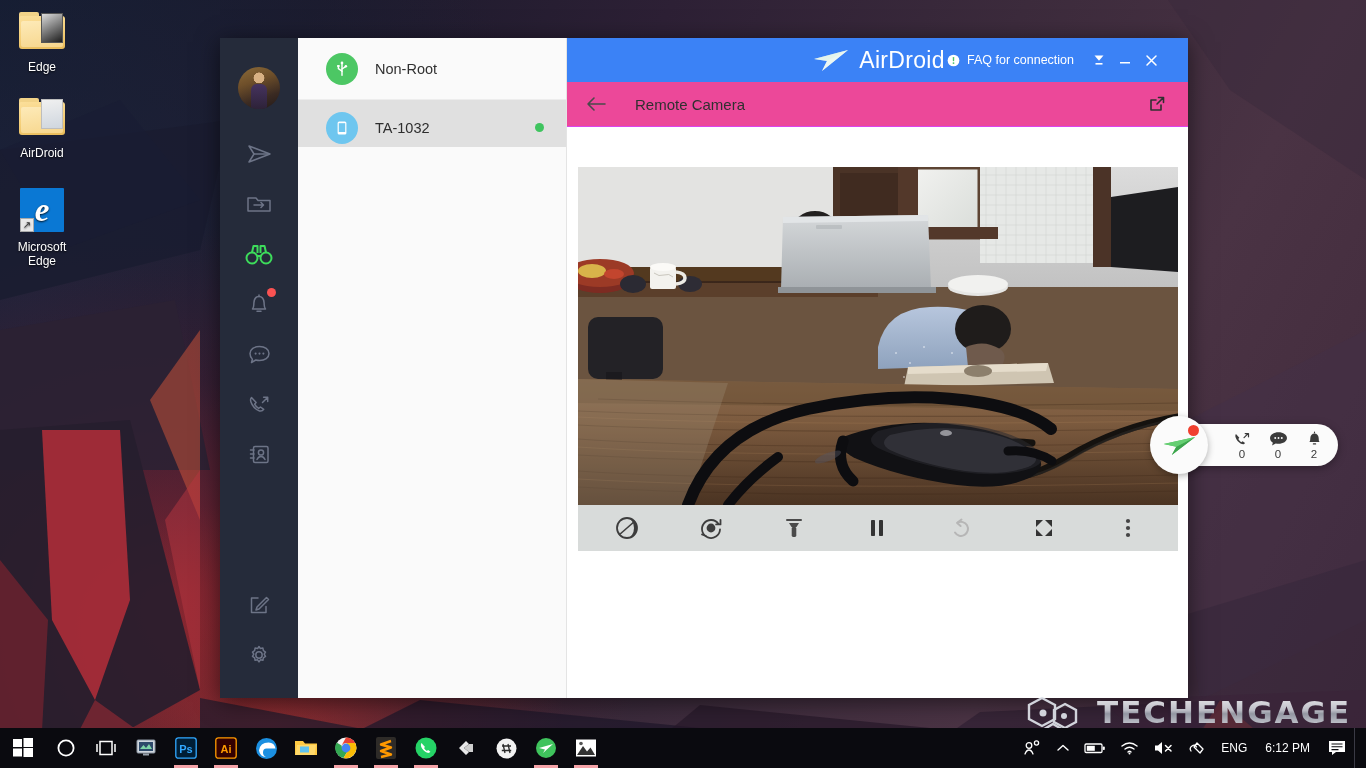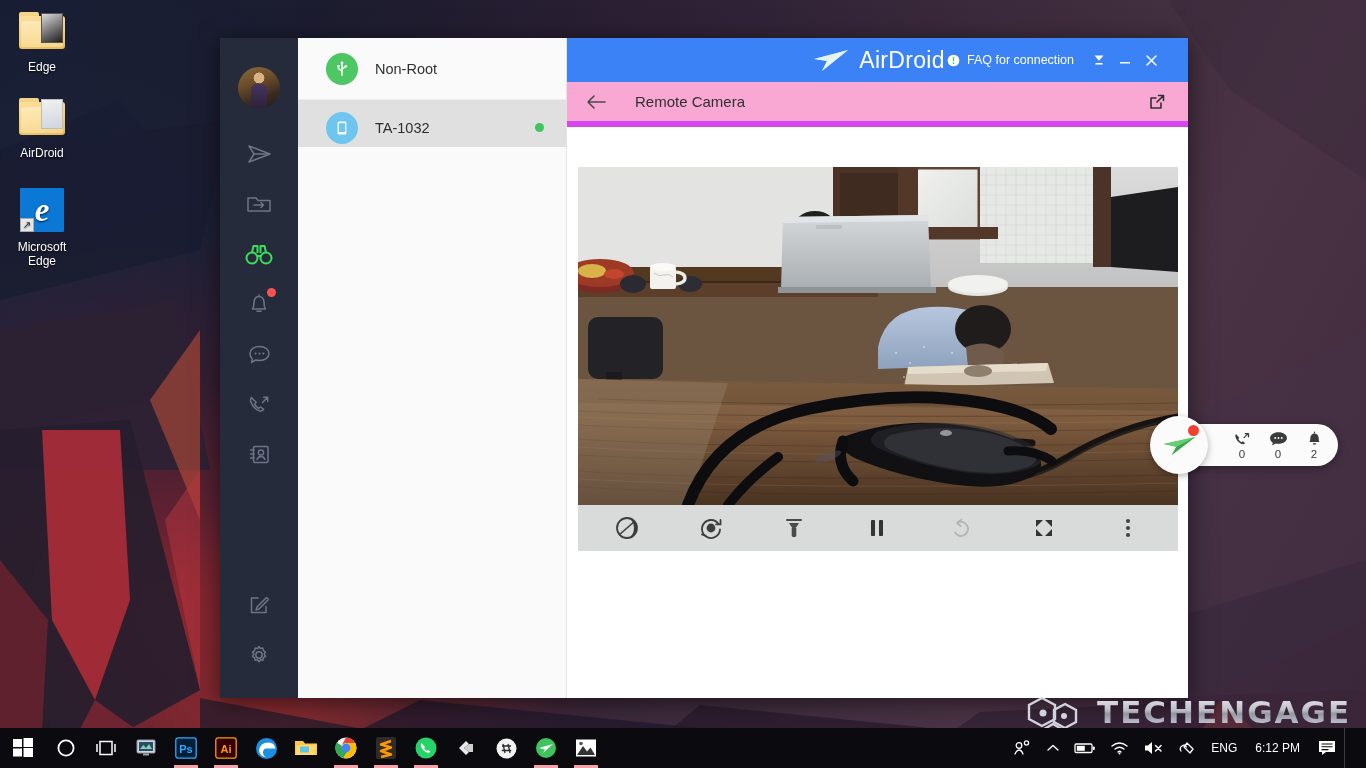--- a/index.html
+++ b/index.html
@@ -92,21 +92,21 @@
   #brand{
     position:absolute; left:0; right:0; top:0; bottom:0;
     display:flex; align-items:center; justify-content:center; gap:9px; pointer-events:none;
   }
   #brand .word{ color:#fff; font-size:23px; letter-spacing:.3px; }
   #win-right{ margin-left:auto; display:flex; align-items:center; gap:0; padding-right:24px; z-index:2;}
   #faq{ display:flex; align-items:center; gap:7px; color:#fff; font-size:12.5px; cursor:pointer; margin-right:12px;}
   .wbtn{ width:26px; height:30px; display:flex; align-items:center; justify-content:center; cursor:pointer; color:#fff;}
 
   #subbar{
-    height:45px; background:#f9a8d4; border-bottom:6px solid #d946ef;
+    height:45px; background:#ec4899; border-bottom:1px solid #d946ef;
     display:flex; align-items:center; padding:0 22px 0 12px; flex:0 0 45px;
   }
   #back{ width:34px; height:34px; display:flex; align-items:center; justify-content:center; cursor:pointer;}
   #page-title{ font-size:15px; color:#303030; margin-left:22px; }
   #popout{ margin-left:auto; cursor:pointer; display:flex; align-items:center;}
 
   #stage{ flex:1 1 auto; background:#fff; display:flex; flex-direction:column; align-items:center; padding-top:0; }
   #camwrap{ width:600px; margin-top:0; }
 
   
@@ -152,21 +152,21 @@
   #taskbar{
     position:absolute; left:0; bottom:0; width:1366px; height:40px;
     background:#0a0a0f; display:flex; align-items:center;
   }
   .tb-item{
     width:40px; height:40px; display:flex; align-items:center; justify-content:center;
     position:relative; cursor:pointer;
   }
   .tb-item.start{ width:46px; }
   .tb-item .run{ position:absolute; bottom:0; left:8px; width:24px; height:3px; background:#f5a3a8; }
-  #tray{ margin-left:auto; display:flex; align-items:center; height:40px; padding-right:16px;}
+  #tray{ margin-left:auto; display:flex; align-items:center; height:40px; padding-right:6px;}
   .tray-i{ height:40px; display:flex; align-items:center; justify-content:center; padding:0 7px; cursor:pointer; color:#fff;}
   #clock{ color:#fff; font-size:12px; padding:0 10px; text-align:center; cursor:pointer;}
   #lang{ color:#fff; font-size:12px; padding:0 8px; cursor:pointer;}
   #showdesk{ width:6px; height:40px; border-left:1px solid #3a3a45; }
 </style>
 </head>
 <body>
 
 <div id="wallpaper">
   <svg viewBox="0 0 1366 768" preserveAspectRatio="none">

